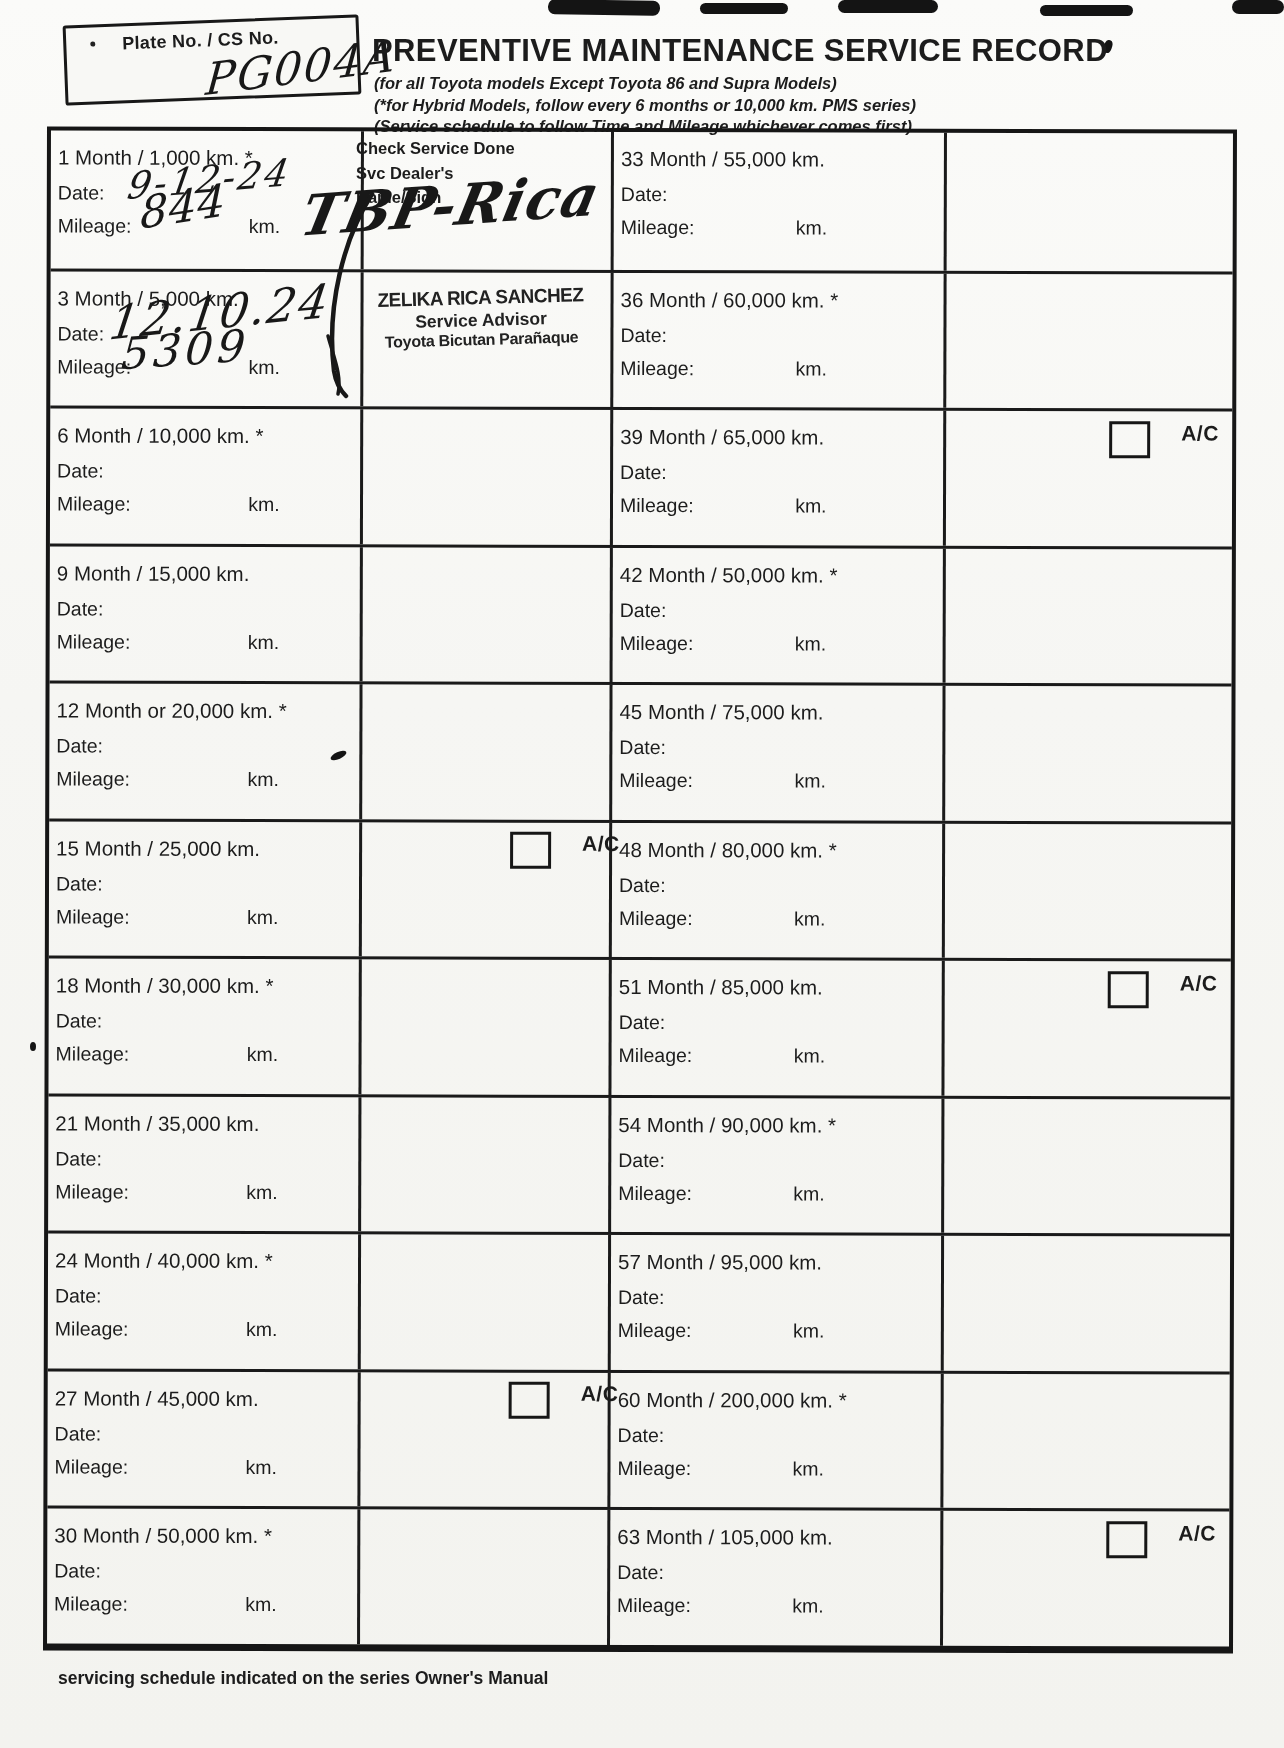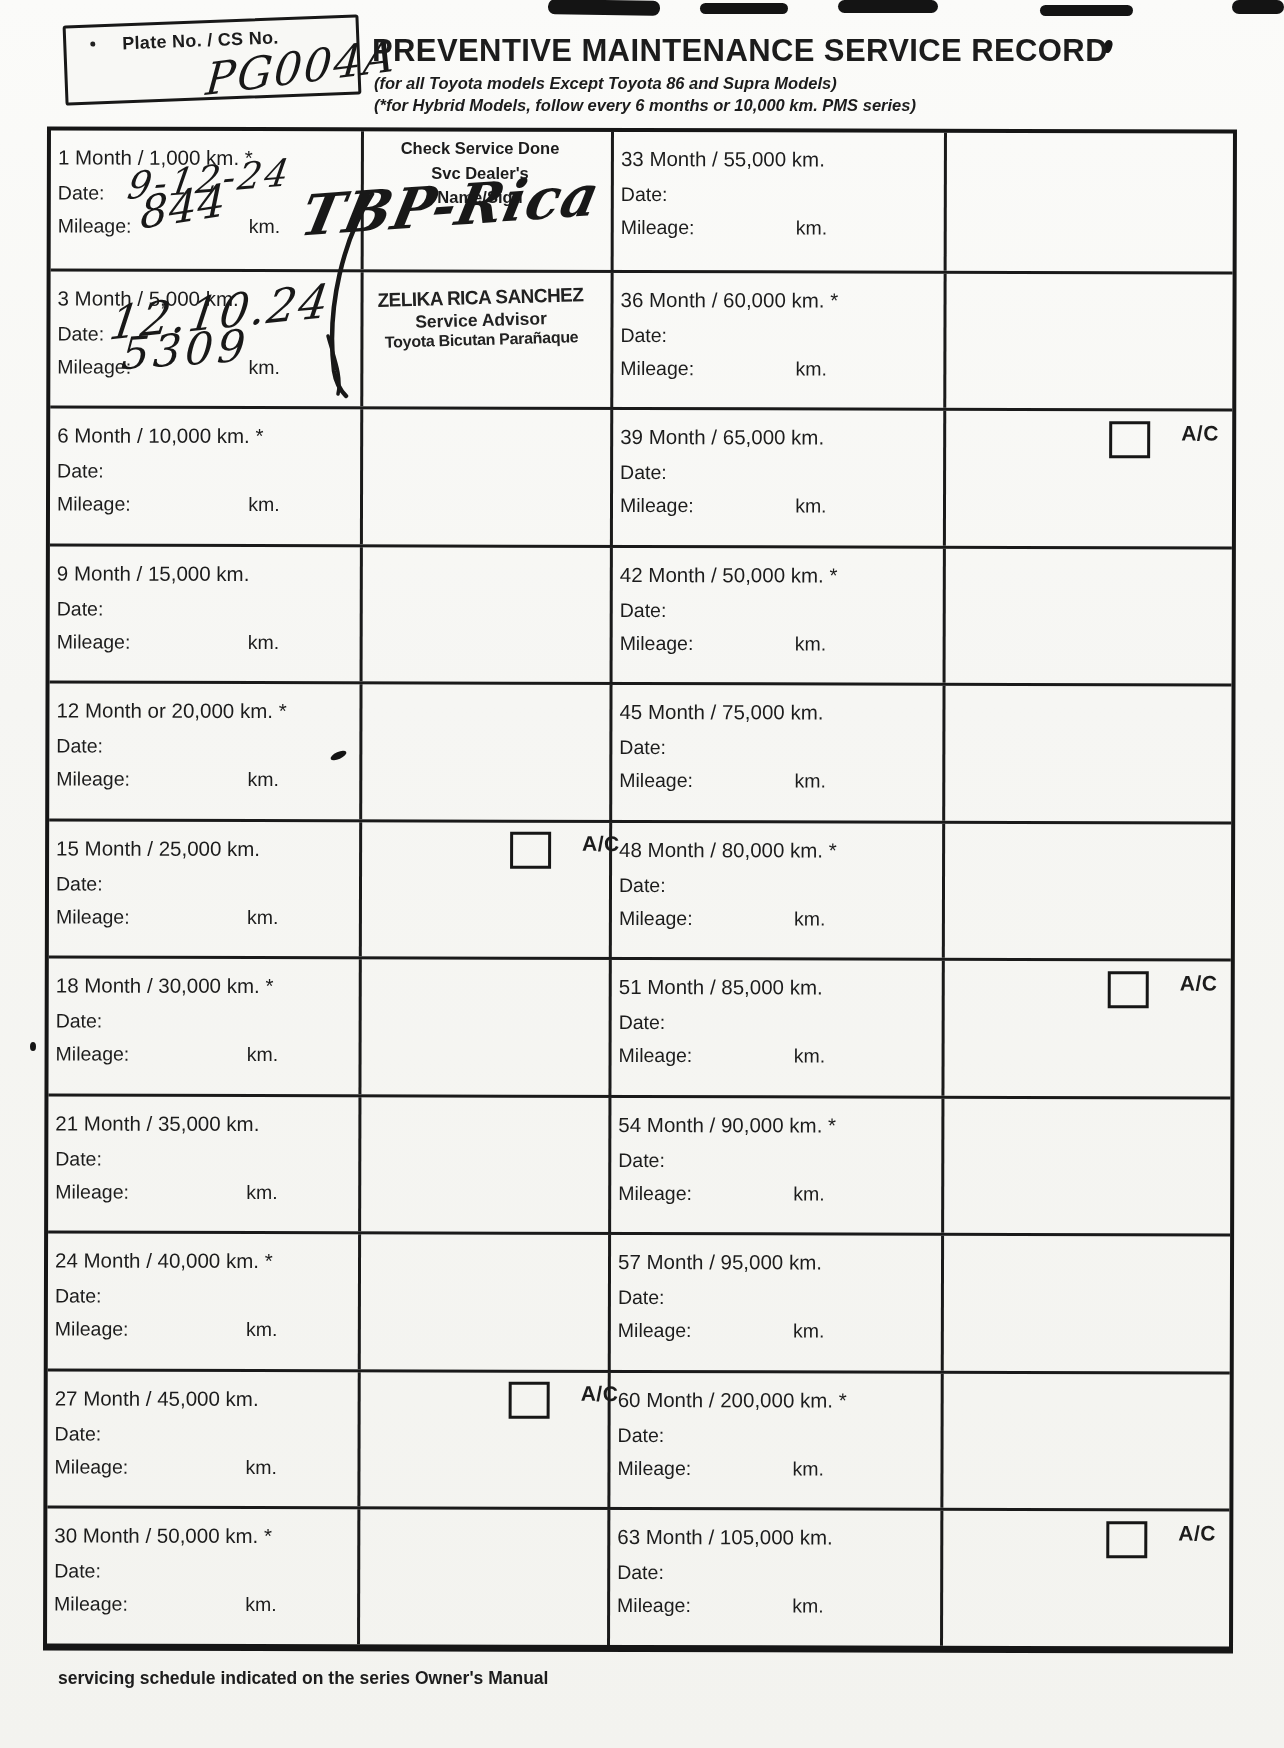--- a/index.html
+++ b/index.html
@@ -48,21 +48,21 @@
   .r1 .hand-date  { left: 52px; top: -22px; font-size: 46px; transform: rotate(-6deg) skewX(-14deg); letter-spacing: 2px; }
   .r1 .hand-mile  { left: 64px; top: -18px; font-size: 44px; transform: rotate(-4deg) skewX(-8deg); letter-spacing: 4px; }
   
   .ac { position: absolute; display: flex; gap: 31px; }
   .mid-ac   { left: 148px; top: 9px; }
   .right-ac { left: 163px; top: 10px; }
   .ac-box { width: 41px; height: 37px; border: 3px solid #161616; background: transparent; }
   .ac-label { font-size: 21px; font-weight: bold; letter-spacing: .5px; }
 
   
-  .mid-header { position: absolute; left: 356px; top: 136px; width: 248px; text-align: center;
+  .mid-header { position: absolute; left: 356px; top: 136px; width: 248px; text-align: left;
     font-size: 16.5px; font-weight: bold; line-height: 24.5px; }
   .signature { position: absolute; left: 302px; top: 172px; font-size: 56px; font-weight: bold;
     transform: rotate(-4deg) skewX(-16deg); letter-spacing: 1px; white-space: nowrap; }
   .pen-stroke { position: absolute; left: 318px; top: 186px; }
   .advisor-stamp { position: absolute; left: 362px; top: 286px; width: 238px; text-align: center;
     transform: rotate(-1.6deg); color: #222; }
   .stamp1 { font-size: 19.5px; font-weight: bold; letter-spacing: -0.5px; white-space: nowrap; transform: scaleX(.97); }
   .stamp2 { font-size: 17.5px; font-weight: bold; margin-top: 1px; }
   .stamp3 { font-size: 16px; font-weight: bold; letter-spacing: -0.3px; white-space: nowrap; }
 
@@ -102,20 +102,21 @@
 
   <div class="plate-box">
     <span class="plate-dot"></span>
     <div class="plate-label">Plate No. / CS No.</div>
     <div class="plate-value hand">PG004A</div>
   </div>
 
   <div class="form-title">PREVENTIVE MAINTENANCE SERVICE RECORD</div>
   <div class="form-sub sub1">(for all Toyota models Except Toyota 86 and Supra Models)</div>
   <div class="form-sub sub2">(*for Hybrid Models, follow every 6 months or 10,000 km. PMS series)</div>
+  <div class="form-sub sub3">(Service schedule to follow Time and Mileage whichever comes first)</div>
 
   <div class="service-table" id="table-body">
   <div class="trow r0">
     <div class="cell left-cell">
       <div class="cell-title">1 Month / 1,000 km. *</div>
       <div class="line">
         <span>Date:</span>
         <span class="hand hand-val hand-date">9-12-24</span>
       </div>
       <div class="line">

